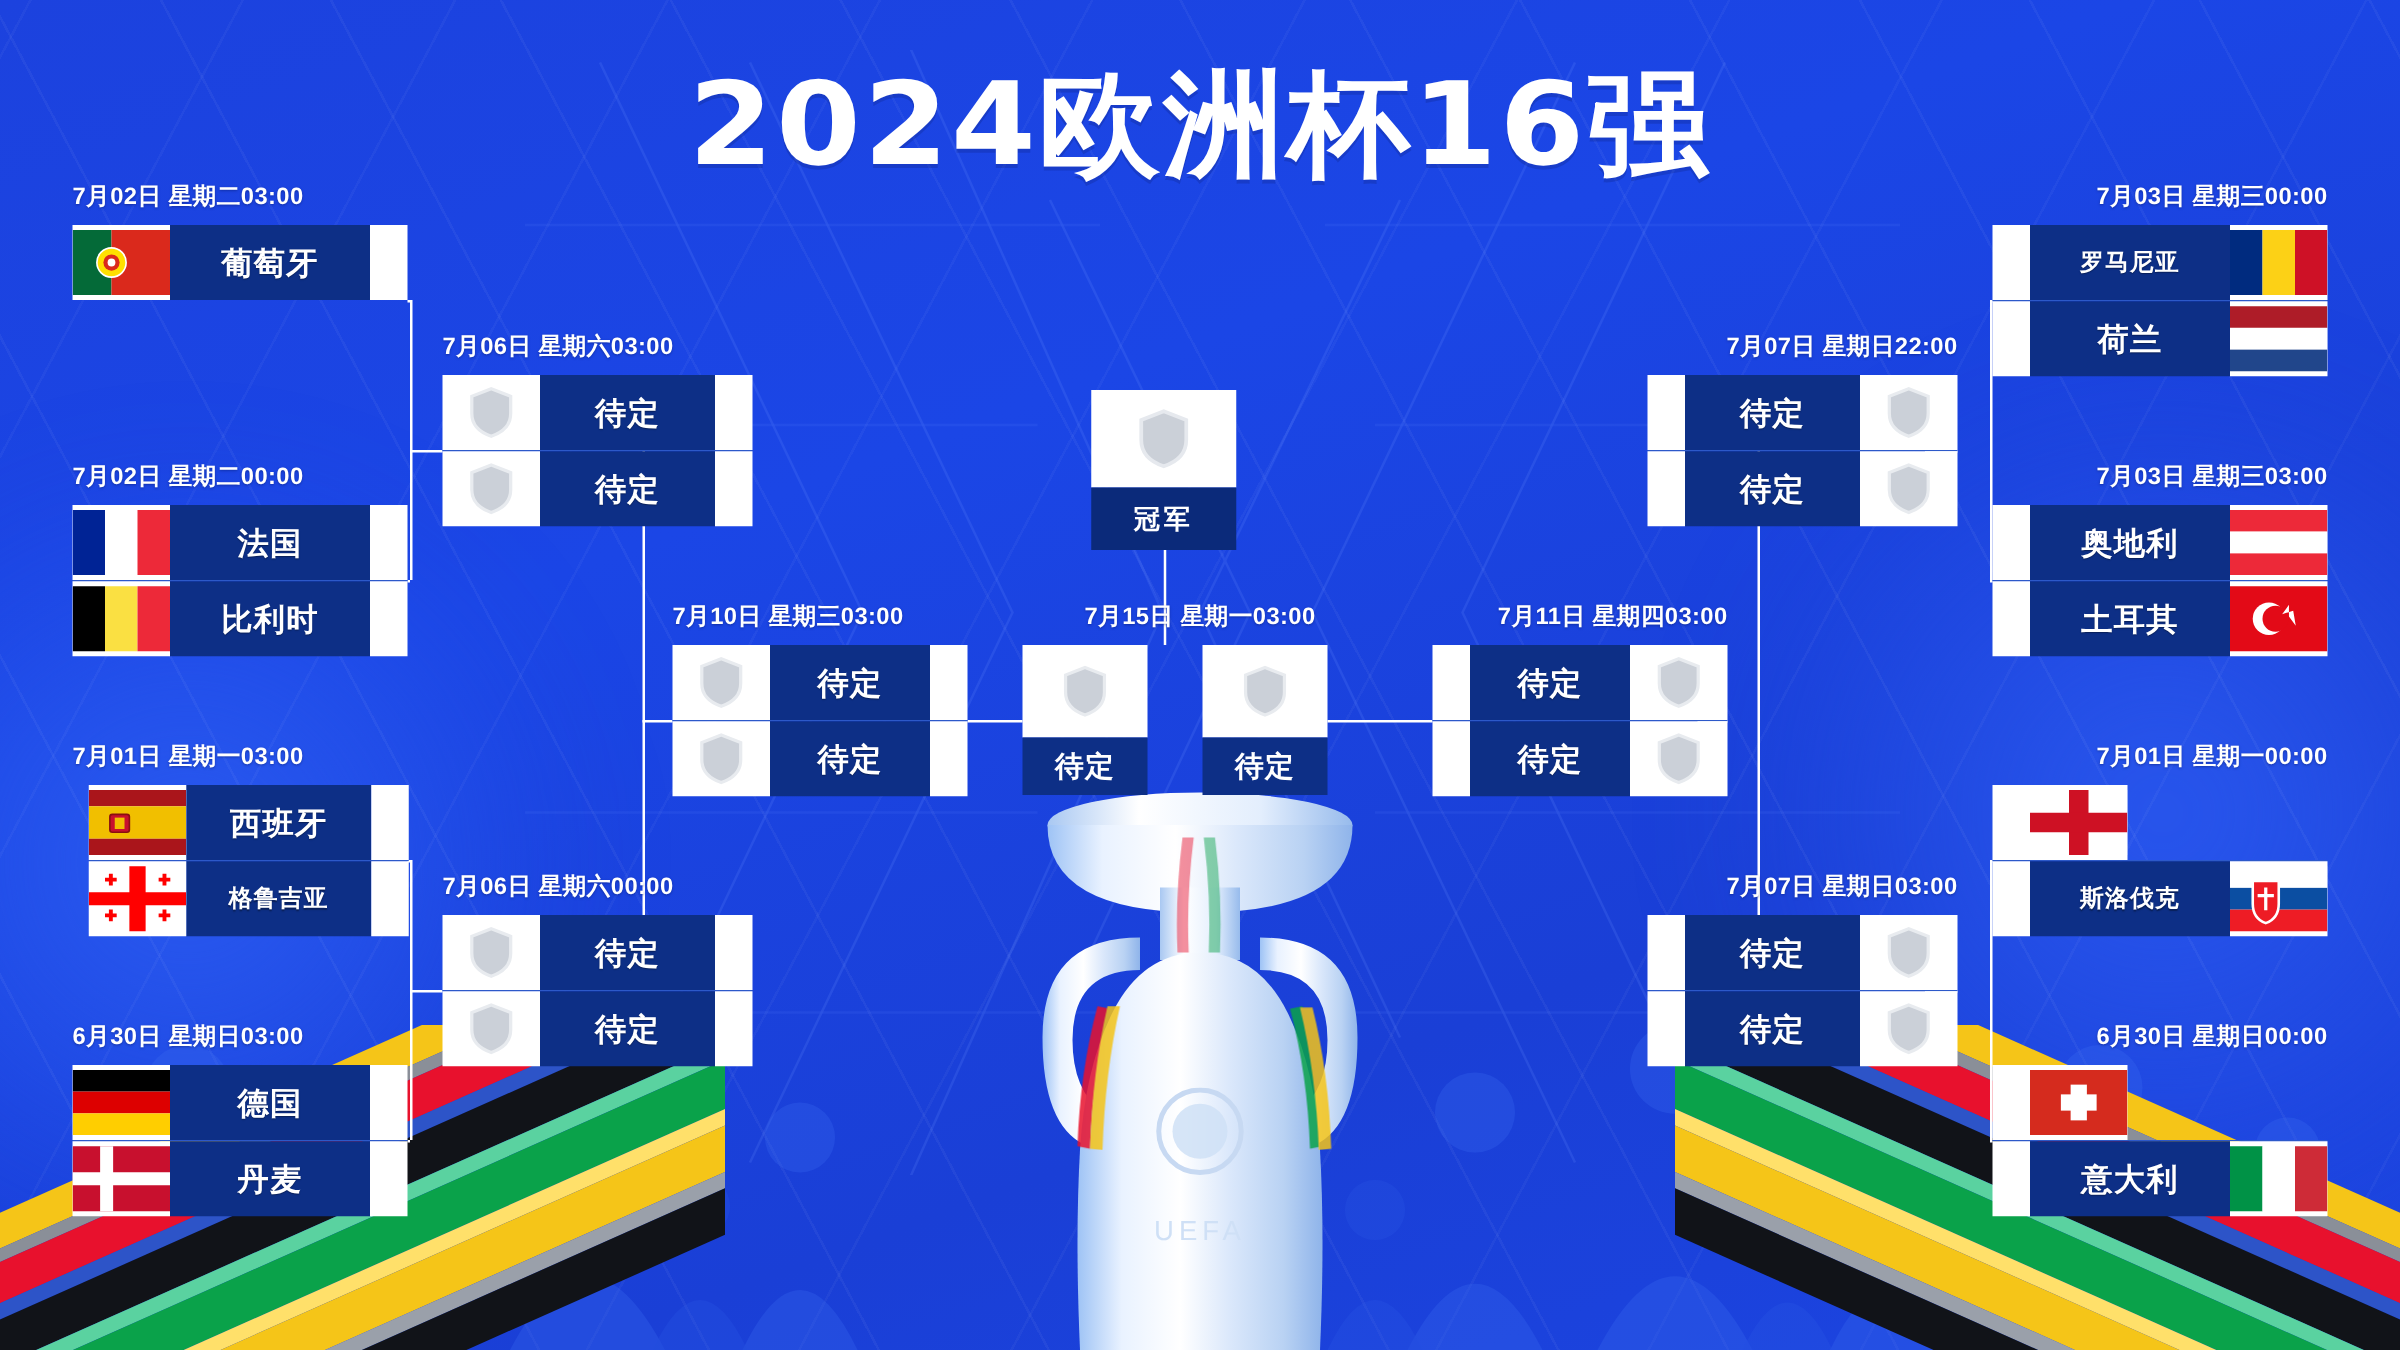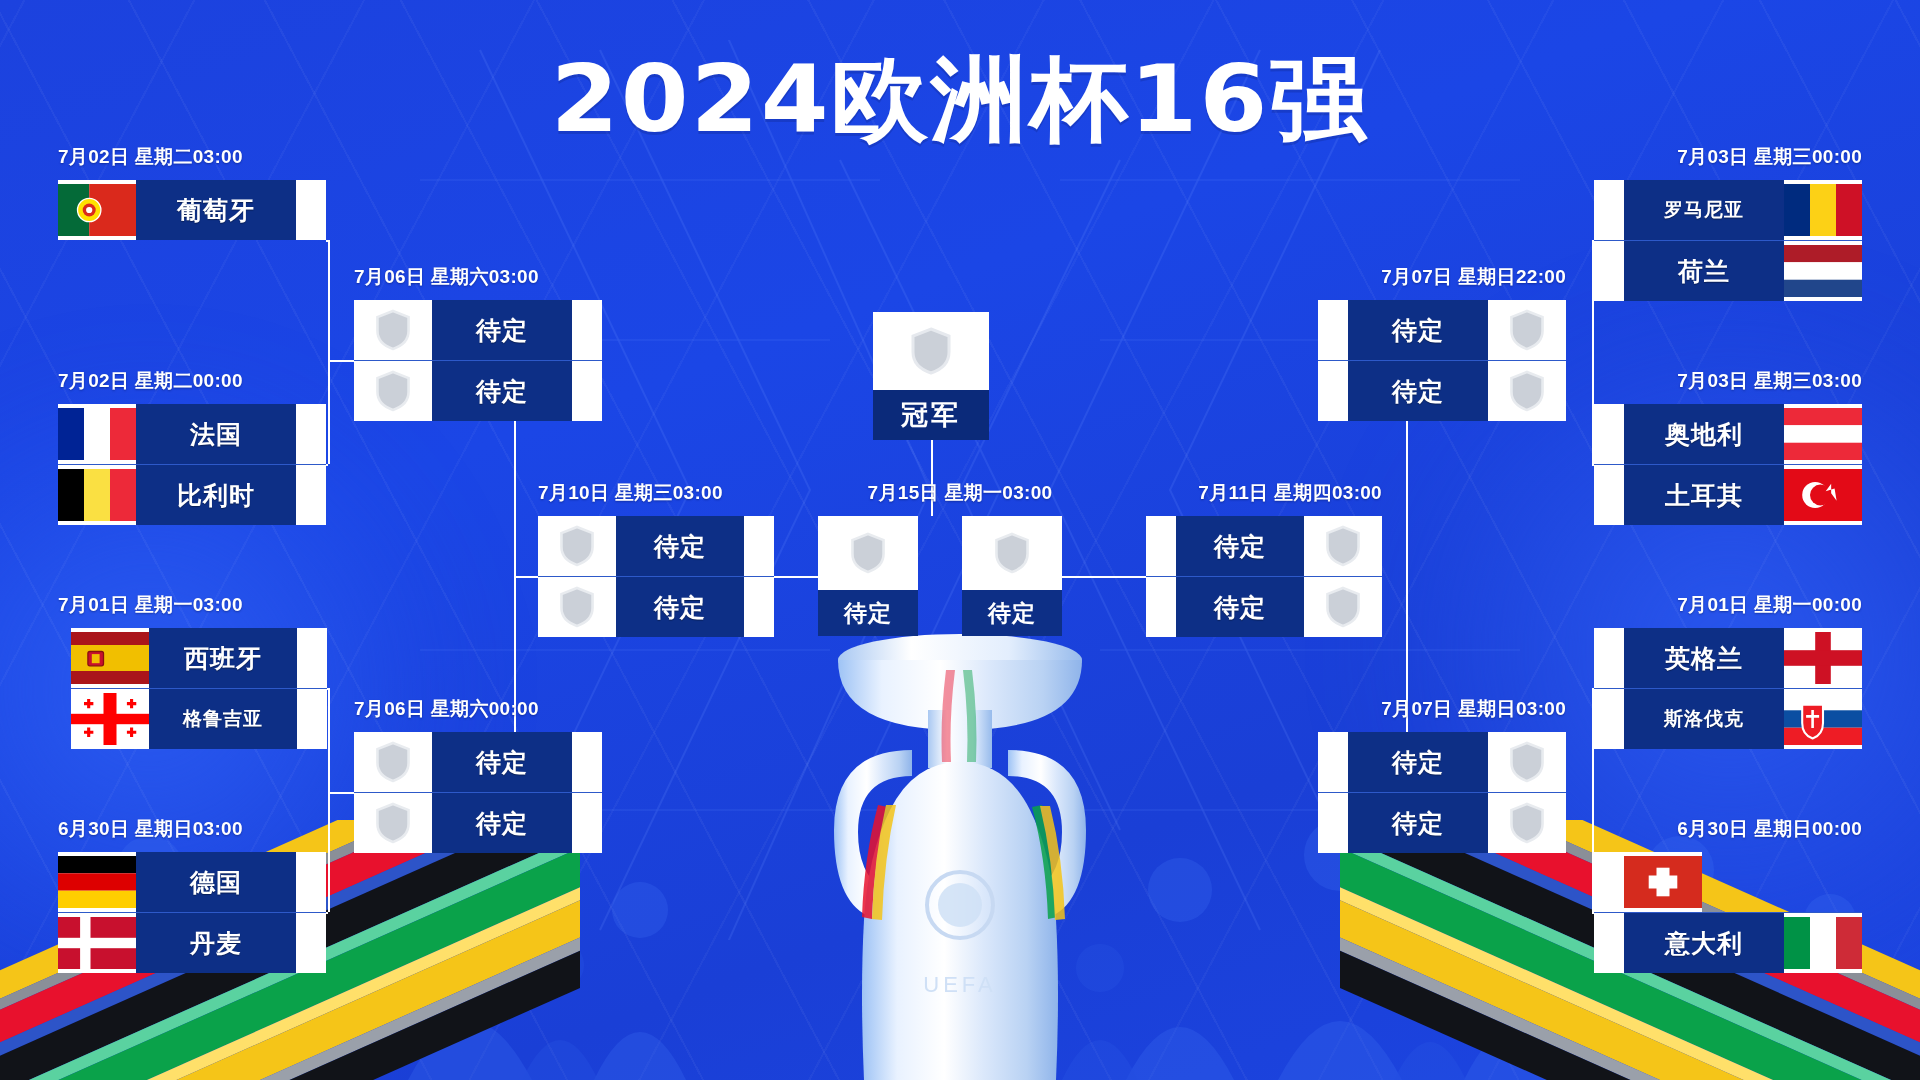--- a/index.html
+++ b/index.html
@@ -49,21 +49,21 @@
   .shieldcell{width:78px;height:60px;background:#fff;display:flex;align-items:center;justify-content:center;}
   .stub{width:30px;height:60px;background:#fff;}
   
   .ln{position:absolute;background:#ffffff;z-index:4;}
   .lnh{height:2px;}
   .lnv{width:2px;}
   
   .champ{position:absolute;z-index:7;width:116px;}
   .champ .top{height:78px;background:#fff;display:flex;align-items:center;justify-content:center;}
   .champ .bot{height:50px;background:#0b2a7a;color:#fff;display:flex;align-items:center;
-    justify-content:center;font-size:27px;font-weight:800;letter-spacing:3px;}
+    justify-content:center;font-size:21px;font-weight:800;letter-spacing:3px;}
   
   .fcard{position:absolute;width:100px;z-index:6;}
   .fcard .sh{height:74px;background:#fff;display:flex;align-items:center;justify-content:center;}
   .fcard .tx{height:46px;background:#0d2f86;color:#fff;display:flex;align-items:center;
     justify-content:center;font-size:23px;font-weight:700;letter-spacing:1px;}
   .trophy{position:absolute;z-index:3;}
 </style>
 </head>
 <body>
 
@@ -357,21 +357,20 @@
             <circle cx="28" cy="20" r="8" fill="#e30a17"></circle>
             <path d="M38 20 l-6.5 2.1 4-5.5v6.8l4 5.5z" fill="#fff" transform="translate(-1,-6) scale(1.05)"></path>
           </svg>
         </div>
       </div>
     </div>
     <div class="dt" style="left: auto; top: 592px; right: 58px;">7月01日 星期一00:00</div>
     <div class="mbox" style="left:1594px;top:628px;width:268px;">
       <div class="row">
         <div class="stub"></div>
-        <div class="namecell" style="flex: 1 1 0%;">英格兰</div>
         <div class="flagcell">
           <svg viewBox="0 0 60 40" width="78" height="60" style="display: block;">
             <rect width="60" height="40" fill="#fff"></rect>
             <rect x="24" width="12" height="40" fill="#ce1124"></rect>
             <rect y="14" width="60" height="12" fill="#ce1124"></rect>
           </svg>
         </div>
       </div>
       <div class="row">
         <div class="stub"></div>

